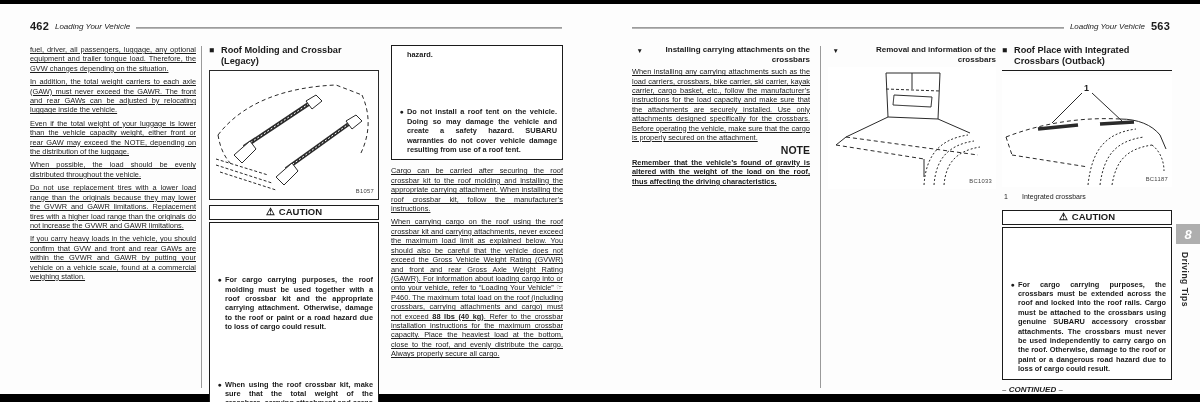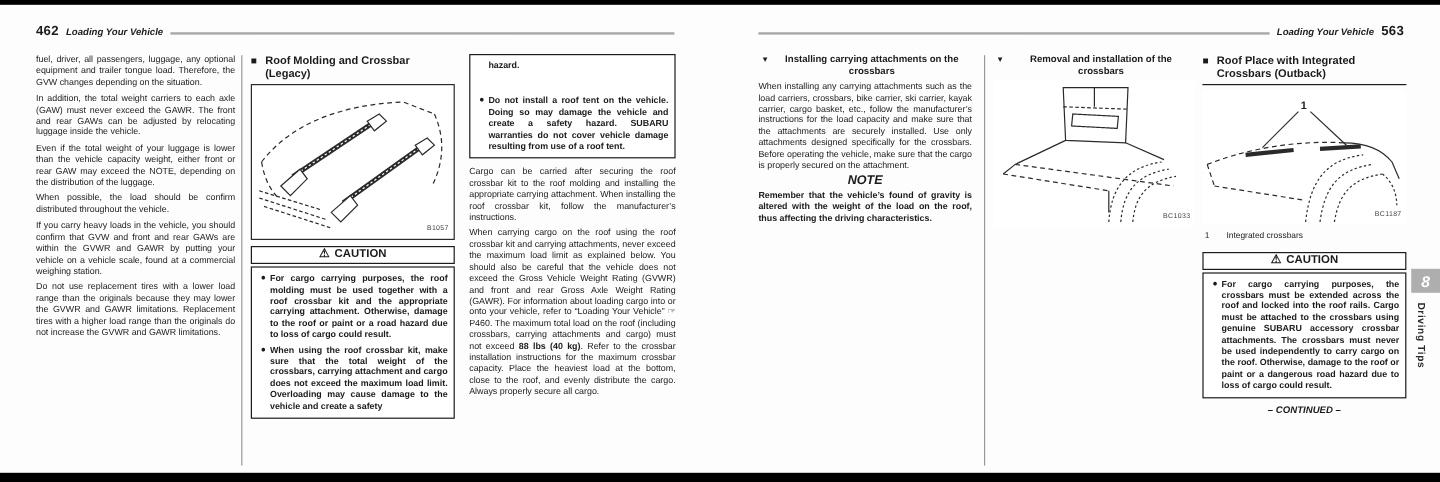--- a/index.html
+++ b/index.html
@@ -9,60 +9,60 @@
     font-family:"Liberation Sans", sans-serif;
     -webkit-font-smoothing:antialiased;
   }
   .strip{position:absolute;left:0;width:1200px;background:#000;}
   #top-strip{top:0;height:4px;}
   #bottom-strip{top:394;height:8px;top:394px;}
 
   
   .page-header{position:absolute;top:18px;height:16px;display:flex;align-items:center;}
   .pg-num{font-size:11px;font-weight:bold;letter-spacing:.2px;}
-  .pg-title{font-size:8px;font-weight:bold;font-style:italic;margin:0 6px;white-space:nowrap;}
+  .pg-title{font-size:8px;font-weight:normal;font-style:italic;margin:0 6px;white-space:nowrap;}
   .hdr-rule{height:2px;background:linear-gradient(#8f8f8f,#c2c2c2);flex:1;margin-top:3px;}
 
   
   .col{position:absolute;top:45px;font-size:7.4px;line-height:9.4px;text-align:justify;}
-  .col p{margin:0 0 4px 0;}
+  .col p{margin:0 0 4px 0;text-decoration:underline;}
   .v-divider{position:absolute;width:1px;background:#9a9a9a;top:46px;height:342px;}
 
   
   .sec-head{display:flex;font-size:9.2px;line-height:10.6px;font-weight:bold;text-align:left;margin-bottom:4px;}
   .sec-head .marker{width:12px;flex:none;font-size:8.5px;}
-  .sub-head{display:flex;font-size:8px;line-height:9.6px;font-weight:bold;text-align:center;margin-bottom:3px;}
+  .sub-head{display:flex;font-size:8px;line-height:9.6px;font-weight:bold;text-align:right;margin-bottom:3px;}
   .sub-head .marker{width:11px;flex:none;font-size:6.5px;padding-top:.5px;}
   .ruled{border-bottom:1.6px solid #1b1b1b;padding-bottom:4px;}
 
   
   .figure{position:relative;background:#fff;margin-bottom:5px;}
   .figure.framed{border:1px solid #2a2a2a;}
   .fig-code{position:absolute;right:4px;bottom:3px;font-size:5.8px;color:#444;letter-spacing:.3px;}
   .figure svg{display:block;}
 
   
   .caution-head{border:1.3px solid #1b1b1b;text-align:center;font-weight:bold;font-size:9.5px;
     padding:1px 0 2px 0;margin-bottom:2px;background:#fff;display:flex;justify-content:center;align-items:center;gap:4px;}
   .caution-head .warn{font-size:10px;line-height:10px;}
   .caution-body{border:1.1px solid #1b1b1b;padding:4px 5px 5px 4px;background:#fff;}
-  .caution-body .bullet{display:flex;font-weight:bold;margin-bottom:3px;}
+  .caution-body .bullet{display:flex;font-weight:bold;margin-bottom:3px;margin-top:48px;}
   .caution-body .bullet:last-child{margin-bottom:0;}
   .bullet .dot{width:11px;flex:none;text-align:center;font-size:7px;}
   .bullet .btxt{flex:1;text-align:justify;}
   .cont-line{font-weight:bold;padding-left:11px;margin-bottom:20px;text-align:left;}
 
   
-  .note-label{font-size:10.5px;font-weight:bold;margin:4px 0 2px 0;text-align:center;font-style:italic;}
+  .note-label{font-size:10.5px;font-weight:bold;margin:4px 0 2px 0;text-align:right;}
   .note-p{font-weight:bold;margin:0 0 3px 0;}
 
   
   .fig-caption{display:flex;font-size:7px;margin:2px 0 8px 2px;text-align:left;}
   .fig-caption .num{width:18px;flex:none;}
-  .continued{font-size:8px;font-weight:bold;font-style:italic;text-align:center;margin-top:5px;}
+  .continued{font-size:8px;font-weight:bold;font-style:italic;text-align:left;margin-top:5px;}
 
   
   #chapter-tab{position:absolute;left:1176px;top:224px;width:24px;height:20px;background:#aeaeae;
     color:#fff;font-style:italic;font-weight:bold;font-size:13px;display:flex;align-items:center;justify-content:center;}
   #chapter-label{position:absolute;left:1180px;top:252px;writing-mode:vertical-rl;
     font-size:8.5px;font-weight:bold;color:#2a2a2a;letter-spacing:.5px;}
 </style>
 </head>
 <body>
 
@@ -72,23 +72,23 @@
 <div class="page-header" style="left:30px;width:532px;">
   <span class="pg-num">462</span>
   <span class="pg-title">Loading Your Vehicle</span>
   <span class="hdr-rule"></span>
 </div>
 
 <div class="col" style="left:30px;width:166px;">
   <p>fuel, driver, all passengers, luggage, any optional equipment and trailer tongue load. Therefore, the GVW changes depending on the situation.</p>
   <p>In addition, the total weight carriers to each axle (GAW) must never exceed the GAWR. The front and rear GAWs can be adjusted by relocating luggage inside the vehicle.</p>
   <p>Even if the total weight of your luggage is lower than the vehicle capacity weight, either front or rear GAW may exceed the NOTE, depending on the distribution of the luggage.</p>
-  <p>When possible, the load should be confirm distributed throughout the vehicle.</p>
+  <p>When possible, the load should be evenly distributed throughout the vehicle.</p>
+  <p>Do not use replacement tires with a lower load range than the originals because they may lower the GVWR and GAWR limitations. Replacement tires with a higher load range than the originals do not increase the GVWR and GAWR limitations.</p>
   <p>If you carry heavy loads in the vehicle, you should confirm that GVW and front and rear GAWs are within the GVWR and GAWR by putting your vehicle on a vehicle scale, found at a commercial weighing station.</p>
-  <p>Do not use replacement tires with a lower load range than the originals because they may lower the GVWR and GAWR limitations. Replacement tires with a higher load range than the originals do not increase the GVWR and GAWR limitations.</p>
 </div>
 
 <div class="v-divider" style="left:201px;"></div>
 
 <div class="col" style="left:209px;width:170px;">
   <div class="sec-head">
     <span class="marker">■</span>
     <span>Roof Molding and Crossbar (Legacy)</span>
   </div>
   <div class="figure framed" style="height:128px;">
@@ -156,21 +156,21 @@
   <p>When installing any carrying attachments such as the load carriers, crossbars, bike carrier, ski carrier, kayak carrier, cargo basket, etc., follow the manufacturer’s instructions for the load capacity and make sure that the attachments are securely installed. Use only attachments designed specifically for the crossbars. Before operating the vehicle, make sure that the cargo is properly secured on the attachment.</p>
   <div class="note-label">NOTE</div>
   <p class="note-p">Remember that the vehicle’s found of gravity is altered with the weight of the load on the roof, thus affecting the driving characteristics.</p>
 </div>
 
 <div class="v-divider" style="left:820px;"></div>
 
 <div class="col" style="left:828px;width:168px;">
   <div class="sub-head">
     <span class="marker">▼</span>
-    <span>Removal and installation of the crossbars</span>
+    <span>Removal and information of the crossbars</span>
   </div>
   <div class="figure" style="height:122px;">
     <svg width="166" height="120" viewBox="0 0 166 120">
       <g fill="none" stroke="#2a2a2a">
         <path d="M58,6 L112,6 L110,52 L60,50 Z"></path>
         <line x1="84" y1="6" x2="84" y2="22"></line>
         <path d="M66,28 L104,30 L103,40 L65,38 Z" stroke-dasharray="1,0"></path>
         <path d="M58,22 L112,24" stroke-dasharray="3,2"></path>
         <path d="M60,50 L18,70 L8,78"></path>
         <path d="M110,52 L142,66"></path>

